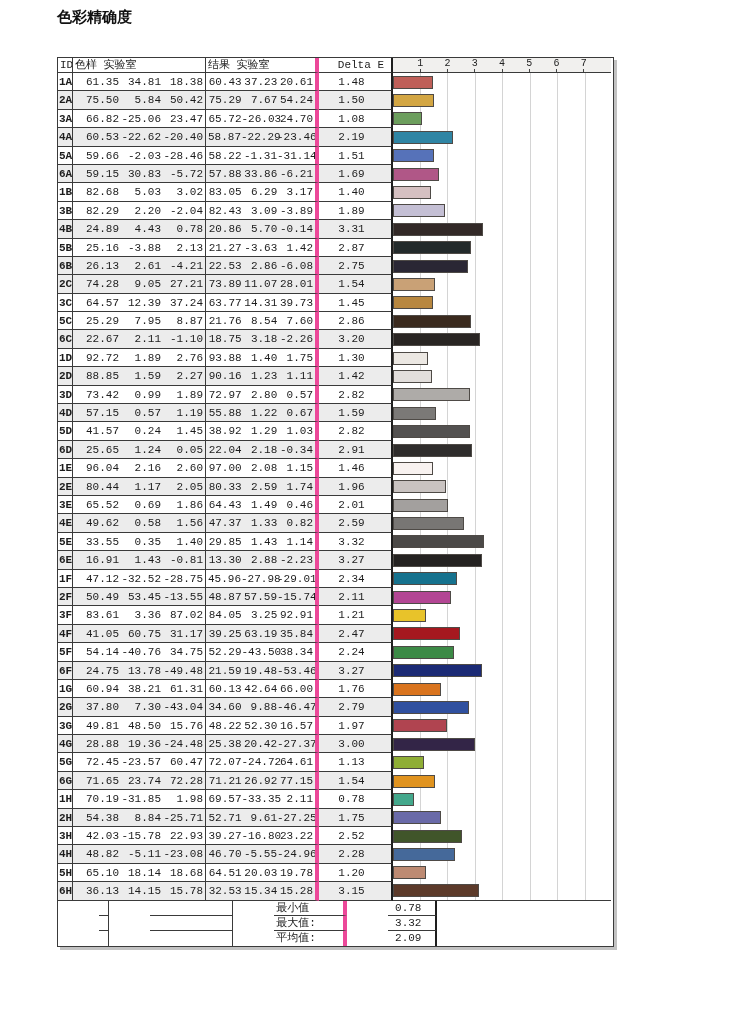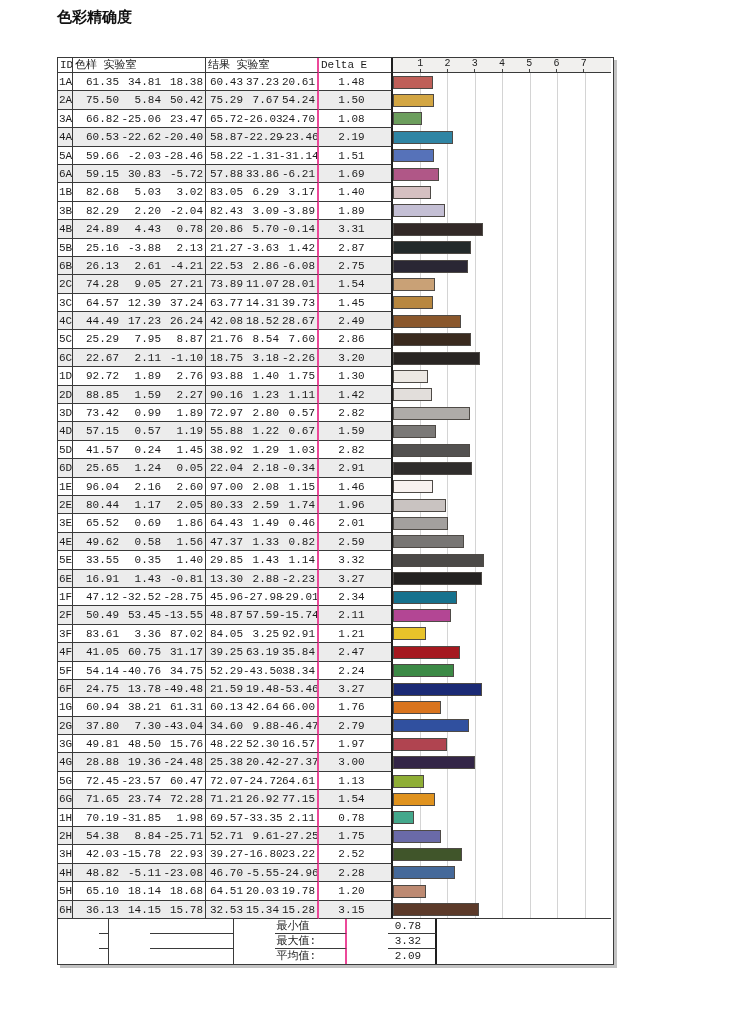--- a/index.html
+++ b/index.html
@@ -9,23 +9,23 @@
     position:absolute;left:57px;top:57px;width:555px;
     border:1px solid #3a3a3a;background:#fff;
     box-shadow:3px 3px 0 #c2c2c2;
     font-family:"Liberation Mono","DejaVu Sans Mono",monospace;
     font-size:11px;color:#1c1c1c;
   }
   .trow{display:flex;height:18.4px;line-height:18.4px;}
   .hrow{display:flex;height:15px;line-height:15px;}
   .srow{display:flex;height:15px;line-height:15px;}
   .c{box-sizing:border-box;overflow:hidden;white-space:nowrap;}
-  .c.id{width:15px;border-right:1px solid #3a3a3a;padding-left:1px;}
+  .c.id{width:15px;border-right:1px solid #3a3a3a;padding-left:1px;font-weight:bold;}
   .c.sample{width:133px;border-right:1px solid #3a3a3a;display:flex;justify-content:flex-end;padding-right:2px;}
-  .c.result{width:113px;border-right:2px solid #ec4899;display:flex;justify-content:flex-end;padding-right:2px;}
+  .c.result{width:113px;border-right:4px solid #ec4899;display:flex;justify-content:flex-end;padding-right:2px;}
   .c.delta{width:74px;border-right:2px solid #1e1e1e;text-align:center;padding-right:7px;}
   .c.chart{width:218px;position:relative;background:
     repeating-linear-gradient(90deg, transparent 0, transparent 26.5px, #d4d4d4 26.5px, #d4d4d4 27.5px);
     display:flex;align-items:center;}
   .c.chart-empty{width:218px;background:none;}
   .hrow .c{border-bottom:1px solid #3a3a3a;font-weight:400;}
   .hrow .c.hlabel{padding-left:2px;}
   .hrow .c.chart{background:#f1f0ee;}
   .trow .c.id,.trow .c.sample,.trow .c.result,.trow .c.delta{border-bottom:1px solid #3a3a3a;}
   .trow.alt .c.id,.trow.alt .c.sample,.trow.alt .c.result,.trow.alt .c.delta{background:#ececec;}
@@ -45,21 +45,21 @@
 </head>
 <body>
 
 <div class="page-title">色彩精确度</div>
 
 <div class="panel">
   <div class="hrow">
     <div class="c id hlabel">ID</div>
     <div class="c sample hlabel" style="justify-content:flex-start;">色样 实验室</div>
     <div class="c result hlabel" style="justify-content:flex-start;">结果 实验室</div>
-    <div class="c delta hlabel" style="text-align:left;">Delta E</div>
+    <div class="c delta hlabel" style="text-align:right;">Delta E</div>
     <div class="c chart" id="axis-header">
         <span class="tick" style="left: 27.25px;">
           <span class="tick-num">1</span>
           <span class="tick-mark"></span>
         </span>
         <span class="tick" style="left: 54.5px;">
           <span class="tick-num">2</span>
           <span class="tick-mark"></span>
         </span>
         <span class="tick" style="left: 81.75px;">
@@ -299,37 +299,20 @@
         <div class="c result">
           <span class="num">63.77</span>
           <span class="num">14.31</span>
           <span class="num">39.73</span>
         </div>
         <div class="c delta">1.45</div>
         <div class="c chart">
           <div class="bar" style="width: 39.5px; background: rgb(184, 135, 63);"></div>
         </div>
       </div>
-      <div class="trow alt">
-        <div class="c id">4C</div>
-        <div class="c sample">
-          <span class="num">44.49</span>
-          <span class="num">17.23</span>
-          <span class="num">26.24</span>
-        </div>
-        <div class="c result">
-          <span class="num">42.08</span>
-          <span class="num">18.52</span>
-          <span class="num">28.67</span>
-        </div>
-        <div class="c delta">2.49</div>
-        <div class="c chart">
-          <div class="bar" style="width: 67.9px; background: rgb(138, 87, 44);"></div>
-        </div>
-      </div>
       <div class="trow">
         <div class="c id">5C</div>
         <div class="c sample">
           <span class="num">25.29</span>
           <span class="num">7.95</span>
           <span class="num">8.87</span>
         </div>
         <div class="c result">
           <span class="num">21.76</span>
           <span class="num">8.54</span>

